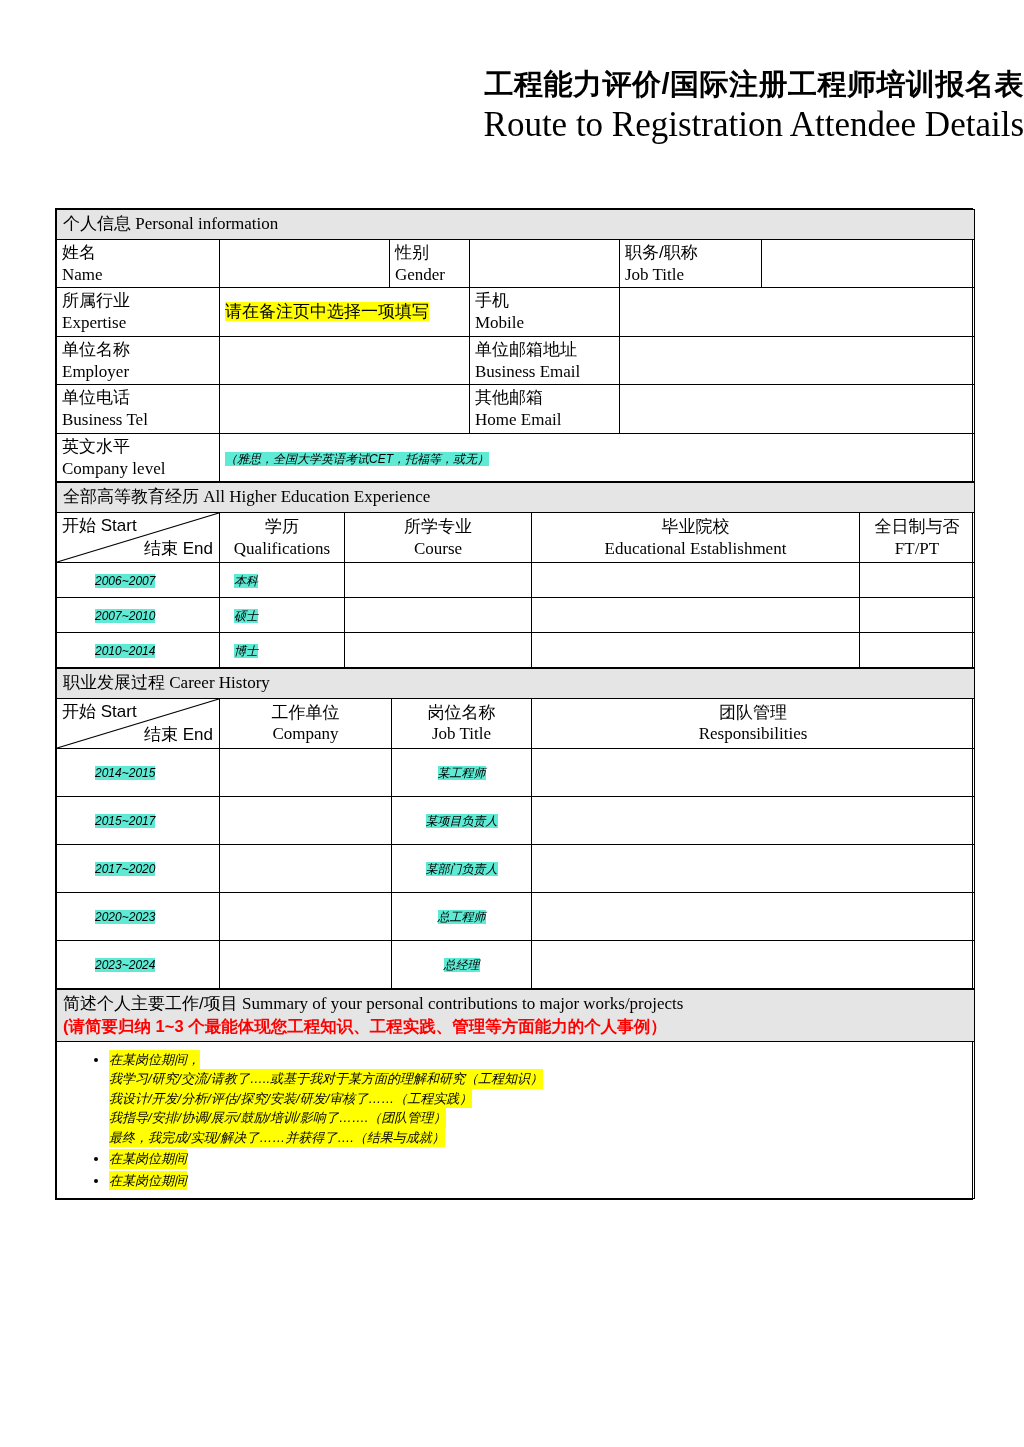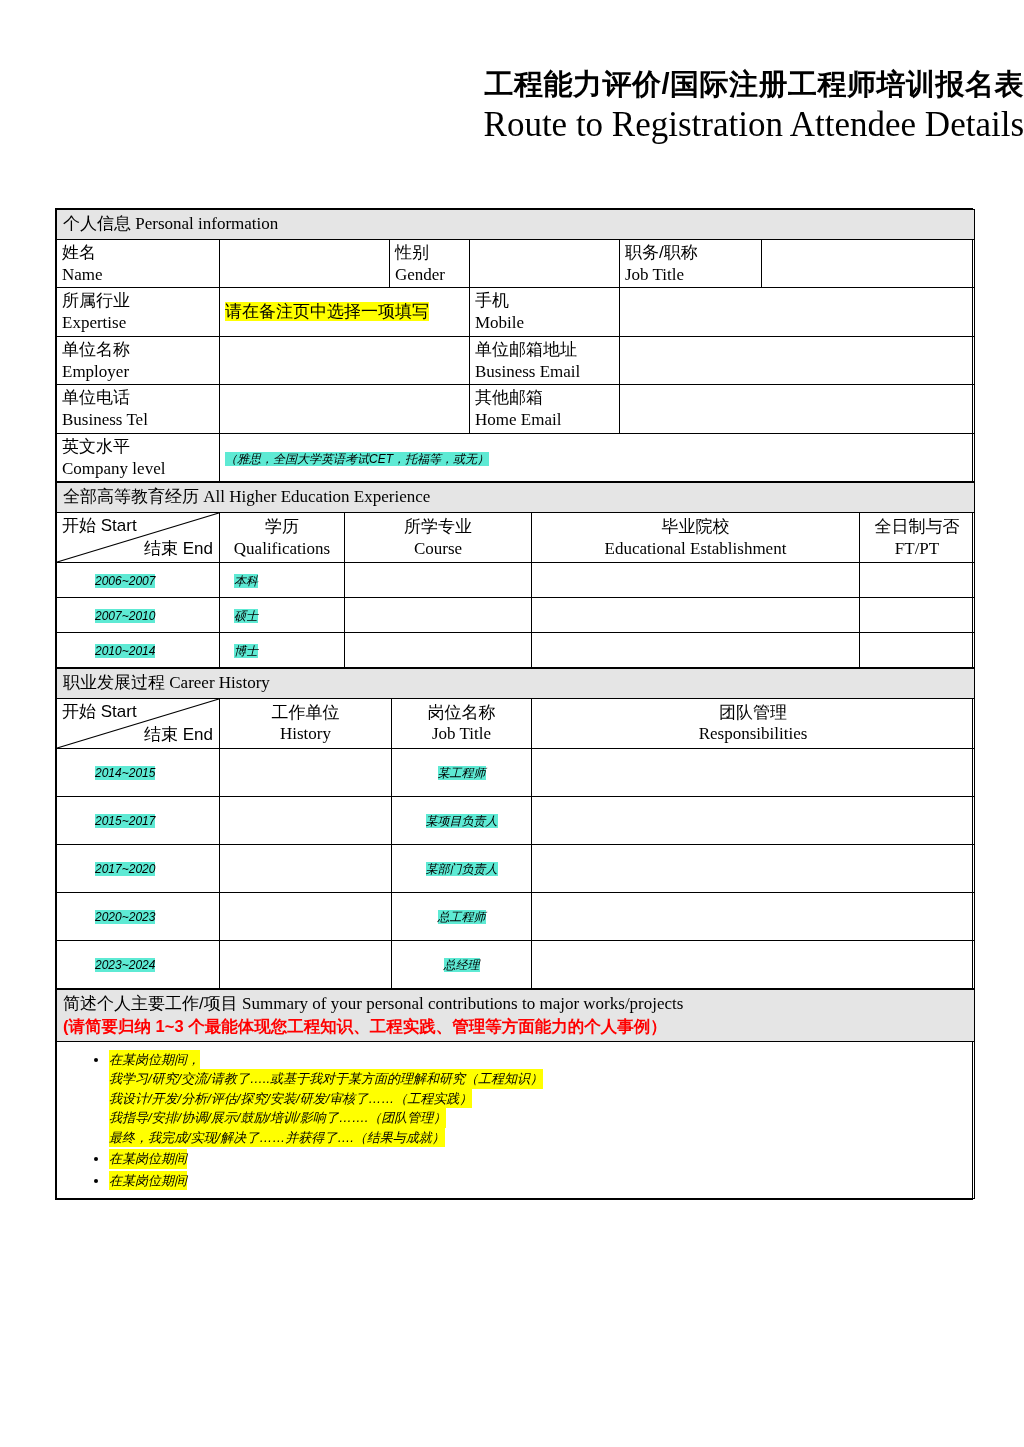--- a/index.html
+++ b/index.html
@@ -334,21 +334,21 @@
       <tr>
         <td class="diag">
           <svg class="slash" preserveAspectRatio="none" viewBox="0 0 163 50">
             <line x1="0" y1="50" x2="163" y2="0"></line>
           </svg>
           <span class="start sansinline">开始 Start</span>
           <span class="end sansinline">结束 End</span>
         </td>
         <td class="ctr mid">
           <span class="cn">工作单位</span>
-          <span class="en">History</span>
+          <span class="en">Company</span>
         </td>
         <td class="ctr mid">
           <span class="cn">岗位名称</span>
           <span class="en">Job Title</span>
         </td>
         <td class="ctr mid">
           <span class="cn">团队管理</span>
           <span class="en">Responsibilities</span>
         </td>
       </tr>

